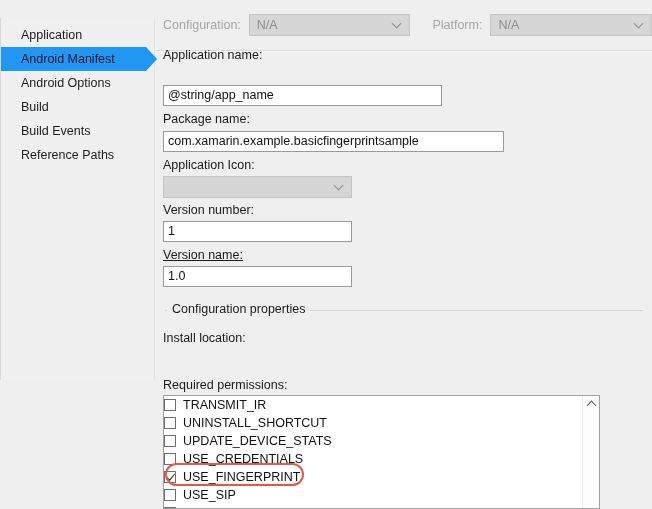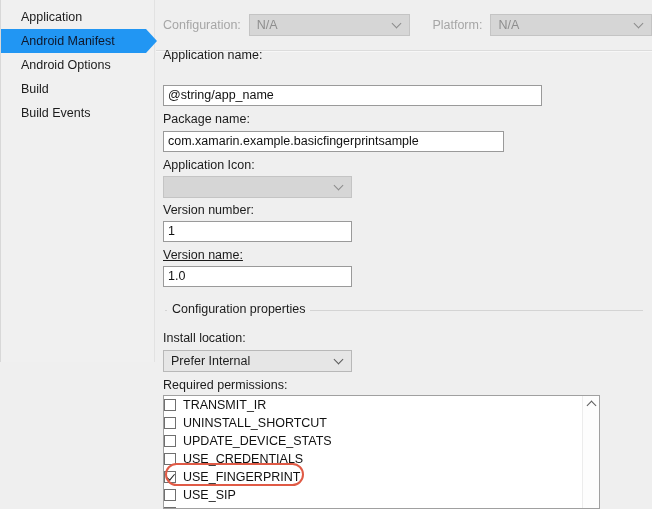--- a/index.html
+++ b/index.html
@@ -30,20 +30,21 @@
     position: relative;
     width: 155px;
     height: 362px;
     background: #f0f0f0;
     border-left: 1px solid #d8d8d8;
     border-right: 1px solid #e2e2e2;
     box-sizing: border-box;
     padding-top: 5px;
     flex: 0 0 auto;
     overflow: visible;
+    margin-top: 18px;
   }
   .nav-item {
     position: relative;
     height: 24px;
     line-height: 24px;
     padding-left: 20px;
     font-size: 12.5px;
     color: #1b1b1b;
     white-space: nowrap;
     cursor: default;
@@ -285,65 +286,64 @@
     </div>
     <div class="nav-item">
       <span>Android Options</span>
     </div>
     <div class="nav-item">
       <span>Build</span>
     </div>
     <div class="nav-item">
       <span>Build Events</span>
     </div>
+    <div class="nav-item">
+      <span>Reference Paths</span>
+    </div>
   </div>
 
   <div class="content">
 
     <div class="config-row">
       <span class="cfg-label">Configuration:</span>
       <div class="combo disabled" id="cfg-combo">
         <span>N/A</span>
         <span class="arrow"></span>
       </div>
       <span class="cfg-label" id="platform-label">Platform:</span>
       <div class="combo disabled" id="plat-combo">
         <span>N/A</span>
         <span class="arrow"></span>
       </div>
     </div>
 
     <div class="hrule"></div>
 
     <div class="field-label" style="left:8px; top:48px;">Application name:</div>
-    <div class="textbox" style="left:8px; top:85px; width:379px;">@string/app_name</div>
+    <div class="textbox" style="left:8px; top:85px; width:279px;">@string/app_name</div>
 
     <div class="field-label" style="left:8px; top:112px;text-align:center;">Package name:</div>
     <div class="textbox" style="left:8px; top:131px; width:341px;">com.xamarin.example.basicfingerprintsample</div>
 
     <div class="field-label" style="left:8px; top:158px;text-align:right;">Application Icon:</div>
     <div class="combo disabled" style="position:absolute; left:8px; top:176px; width:189px;">
       <span></span>
       <span class="arrow"></span>
     </div>
 
     <div class="field-label" style="left:8px; top:203px;">Version number:</div>
     <div class="textbox" style="left:8px; top:221px; width:189px;">1</div>
 
     <div class="field-label" style="left:8px; top:248px;text-decoration:underline;">Version name:</div>
     <div class="textbox" style="left:8px; top:266px; width:189px;">1.0</div>
 
     <div class="groupbox-title" style="left:12px; top:302px;">Configuration properties</div>
     <div class="groupbox-line" style="left:10px; top:310px; width:478px;"></div>
 
     <div class="field-label" style="left:8px; top:331px;">Install location:</div>
-    <div class="combo enabled" style="position:absolute; left:8px; top:350px; width:189px; background:#e6e6e6; border-color:#b8b8b8;">
-      <span>Prefer Internal</span>
-      <span class="arrow"></span>
-    </div>
 
     <div class="field-label" style="left:8px; top:378px;">Required permissions:</div>
 
     <div class="listbox" style="left:8px; top:395px; width:437px; height:114px;">
 
       <div class="perm-row">
         <span class="cb"></span>
         <span>TRANSMIT_IR</span>
       </div>
       <div class="perm-row">

